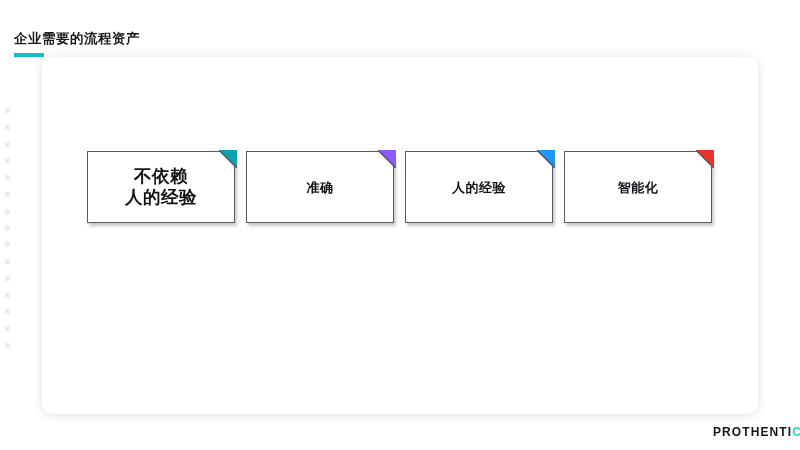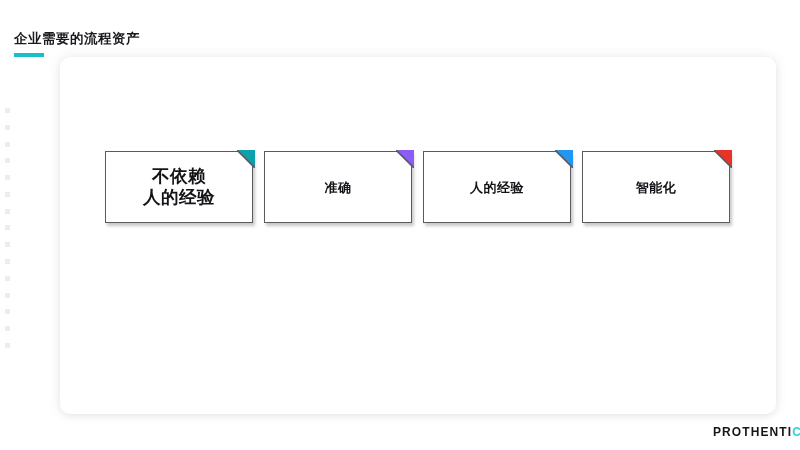--- a/index.html
+++ b/index.html
@@ -53,21 +53,21 @@
   .title-rule {
     margin-top: 5px;
     width: 30px;
     height: 4px;
     background: #18BFCB;
   }
 
   
   .panel {
     position: absolute;
-    left: 60px;
+    left: 42px;
     top: 57px;
     width: 716px;
     height: 357px;
     background: #ffffff;
     border-radius: 10px;
     box-shadow: 0 0 14px rgba(0,0,0,0.085), 0 2px 6px rgba(0,0,0,0.05);
   }
 
   
   .card-grid {

